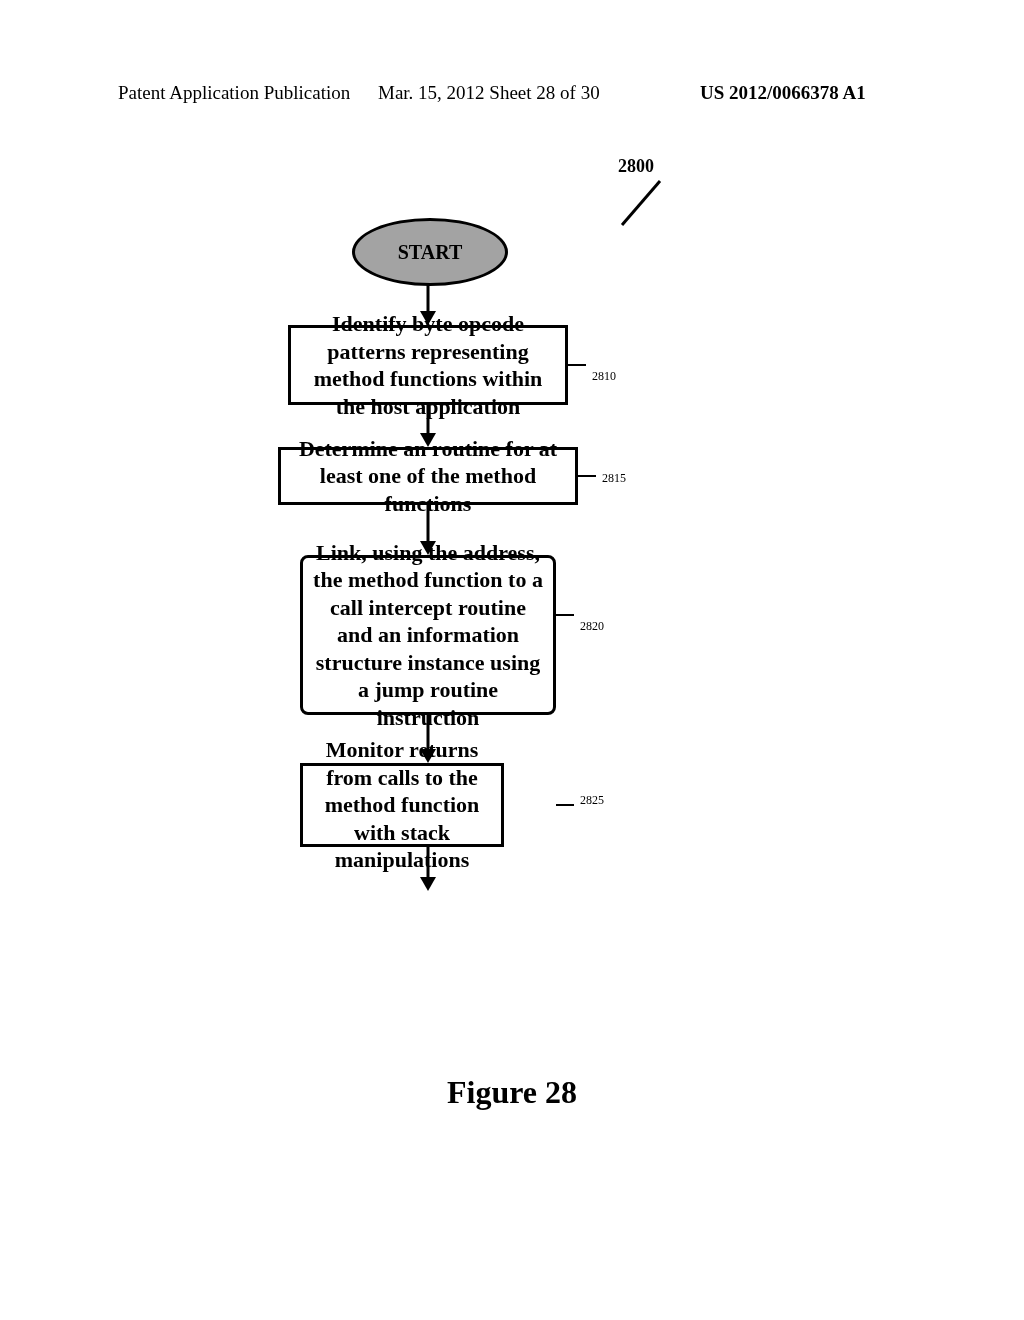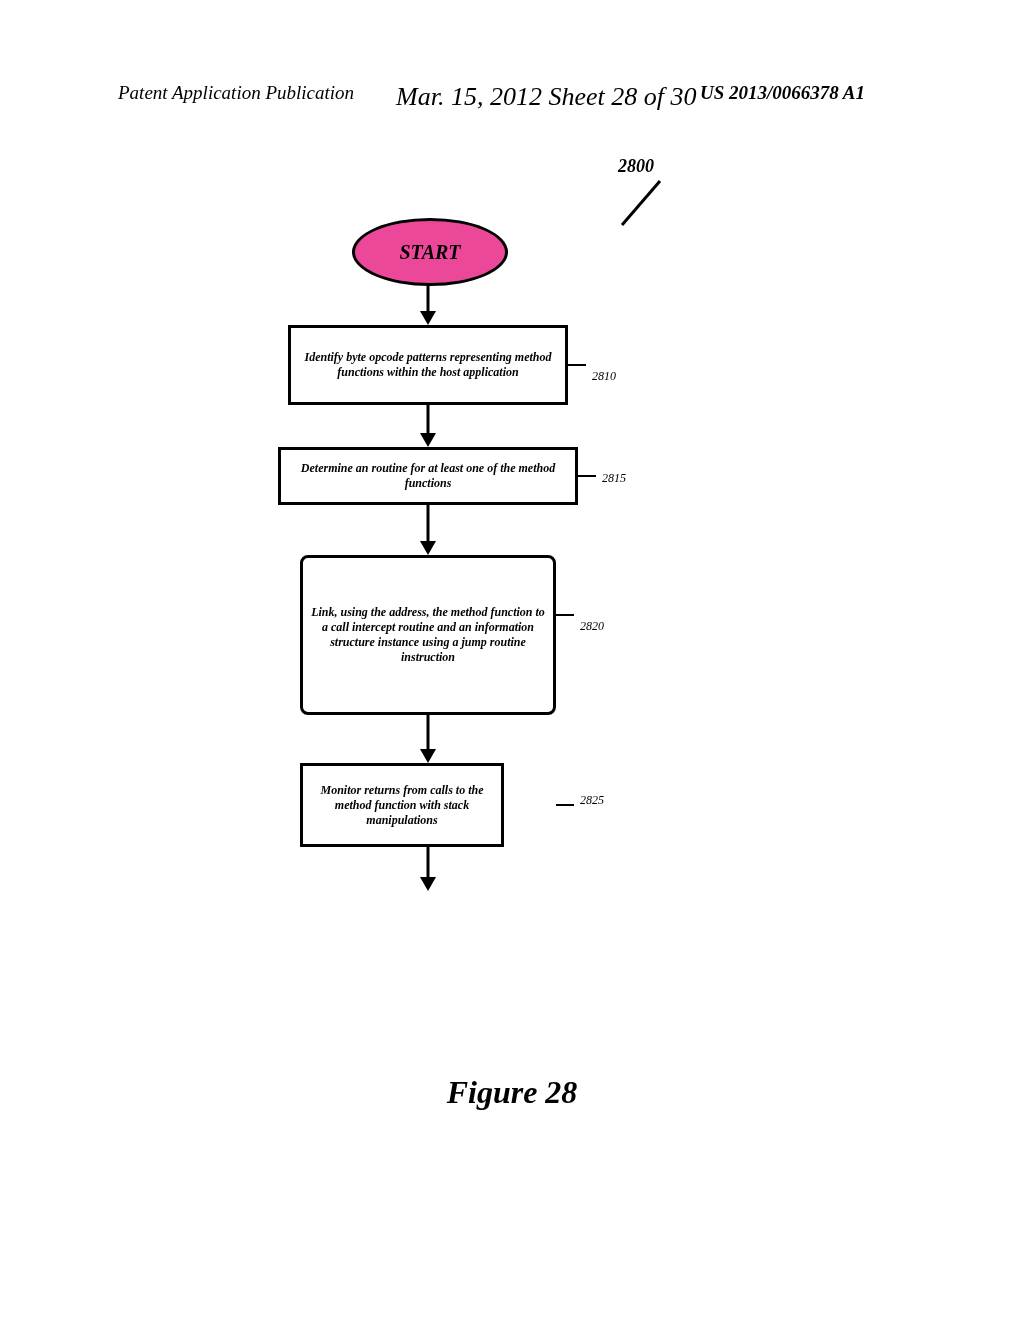--- a/index.html
+++ b/index.html
@@ -8,38 +8,36 @@
     width: 1024px;
     height: 1320px;
     background: #fff;
     font-family: "Times New Roman", Times, serif;
     color: #000;
   }
   .page {
     position: relative;
     width: 1024px;
     height: 1320px;
-    font-style: italic;
   }
   .header-row {
     position: absolute;
     top: 82px;
     left: 0;
     width: 1024px;
   }
   .hdr-left {
     position: absolute;
     left: 118px;
     font-size: 19px;
   }
   .hdr-mid {
     position: absolute;
     left: 378px;
-    font-size: 26px;
-    margin-left: 18px;
+    font-size: 19px;
   }
   .hdr-right {
     position: absolute;
     left: 700px;
     font-size: 19px;
     font-weight: bold;
   }
 
   .fig-label {
     position: absolute;
@@ -59,32 +57,32 @@
 
   .terminator {
     position: absolute;
     border: 3px solid #000;
     border-radius: 50%;
     display: flex;
     align-items: center;
     justify-content: center;
     font-weight: bold;
     font-size: 20px;
-    background: #ec4899;
+    background: #a3a3a3;
   }
   .proc {
     position: absolute;
     border: 3px solid #000;
     background: #fff;
     display: flex;
     align-items: center;
     justify-content: flex-start;
     text-align: center;
     font-weight: bold;
-    font-size: 12px;
+    font-size: 22px;
     padding: 4px 8px;
     box-sizing: border-box;
     line-height: 1.25;
   }
   .ref {
     position: absolute;
     font-size: 12px;
     margin-top: 13px;
   }
   .tick {
@@ -110,21 +108,21 @@
   }
 </style>
 </head>
 <body>
 
 <div class="page">
 
   <div class="header-row">
     <span class="hdr-left">Patent Application Publication</span>
     <span class="hdr-mid">Mar. 15, 2012  Sheet 28 of 30</span>
-    <span class="hdr-right">US 2013/0066378 A1</span>
+    <span class="hdr-right">US 2012/0066378 A1</span>
   </div>
 
   <span class="fig-label">2800</span>
   <svg class="lead-slash" viewBox="0 0 56 56">
     <line x1="46" y1="6" x2="8" y2="50" stroke="#000" stroke-width="3"></line>
   </svg>
 
   <div class="terminator" style="left:352px; top:218px; width:150px; height:62px;">
     <span>START</span>
   </div>

